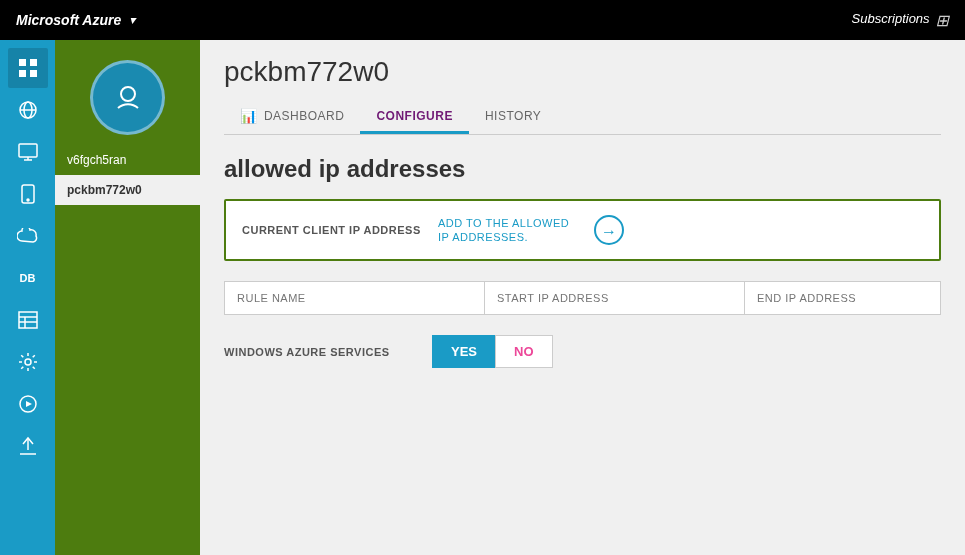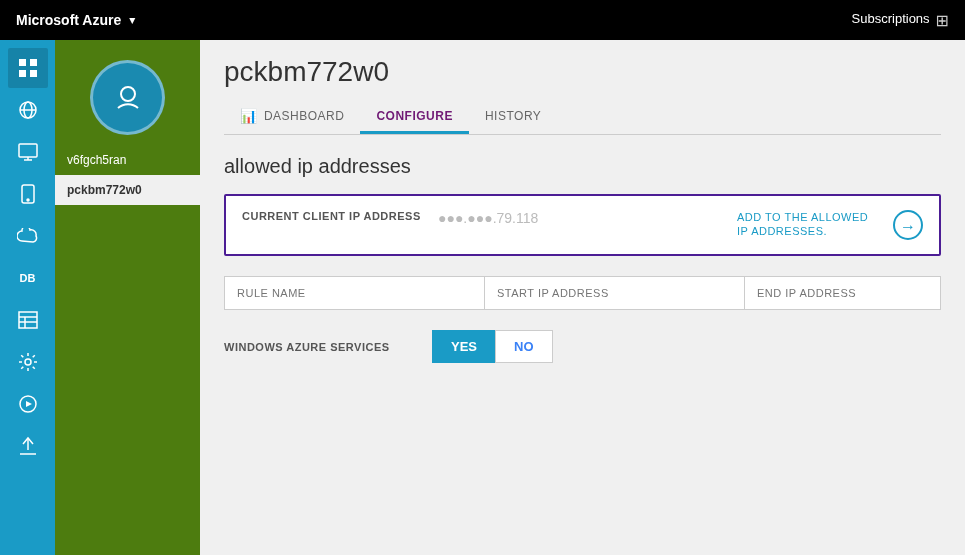--- a/index.html
+++ b/index.html
@@ -7,20 +7,21 @@
 
     
     .topbar {
       background: #000;
       height: 40px;
       display: flex;
       align-items: center;
       justify-content: space-between;
       padding: 0 16px;
       flex-shrink: 0;
+      font-style: italic;
     }
     .topbar-left { display: flex; align-items: center; gap: 8px; }
     .topbar-logo { color: #fff; font-size: 14px; font-weight: 600; }
     .topbar-chevron { color: #fff; font-size: 12px; cursor: pointer; }
     .topbar-right { color: #fff; font-size: 13px; display: flex; align-items: flex-start; gap: 6px; }
     .topbar-subscriptions { color: #fff; font-size: 13px; }
 
     
     .main-layout {
       display: flex;
@@ -126,32 +127,33 @@
     .tab.active { color: #701a75; border-bottom-color: #1a9bc6; font-weight: 600; }
 
     
     .content-body {
       flex: 1;
       padding: 20px 24px;
       overflow-y: auto;
     }
 
     .section-title {
-      font-size: 20px;
-      font-weight: 400;
+      font-size: 24px;
+      font-weight: 700;
       color: #333;
       margin-bottom: 16px;
     }
 
     
     .current-ip-box {
-      border: 2px solid #4c1d95;
+      border: 2px solid #4d7c0f;
       border-radius: 2px;
       background: #fff;
       display: flex;
+      align-items: center;
       padding: 14px 16px;
       margin-bottom: 20px;
       gap: 16px;
     }
     .current-ip-label {
       font-size: 11px;
       color: #555;
       text-transform: uppercase;
       letter-spacing: 0.5px;
       min-width: 180px;
@@ -223,21 +225,21 @@
       min-width: 180px;
     }
     .toggle-group { display: flex; }
     .toggle-btn {
       padding: 8px 18px;
       font-size: 13px;
       font-weight: 600;
       cursor: pointer;
       border: 1px solid #ccc;
       background: #fff;
-      color: #3b82f6;
+      color: #ec4899;
     }
     .toggle-btn.active {
       background: #1a9bc6;
       color: #fff;
       border-color: #1a9bc6;
     }
     .toggle-btn:first-child { border-right: none; }
   </style>
 </head>
 <body>
@@ -348,21 +350,20 @@
         </div>
       </div>
     </div>
 
     <div class="content-body">
 
       <h2 class="section-title">allowed ip addresses</h2>
 
       <div class="current-ip-box">
         <span class="current-ip-label">CURRENT CLIENT IP ADDRESS</span>
-        <span class="current-ip-value">●●●.●●●.79.118</span>
         <a class="add-ip-link">ADD TO THE ALLOWED IP ADDRESSES.</a>
         <div class="arrow-circle">→</div>
       </div>
 
       <div class="firewall-row">
         <input class="firewall-input" type="text" placeholder="RULE NAME" style="">
         <input class="firewall-input" type="text" placeholder="START IP ADDRESS" style="">
         <input class="firewall-input" type="text" placeholder="END IP ADDRESS" style="">
       </div>
 

